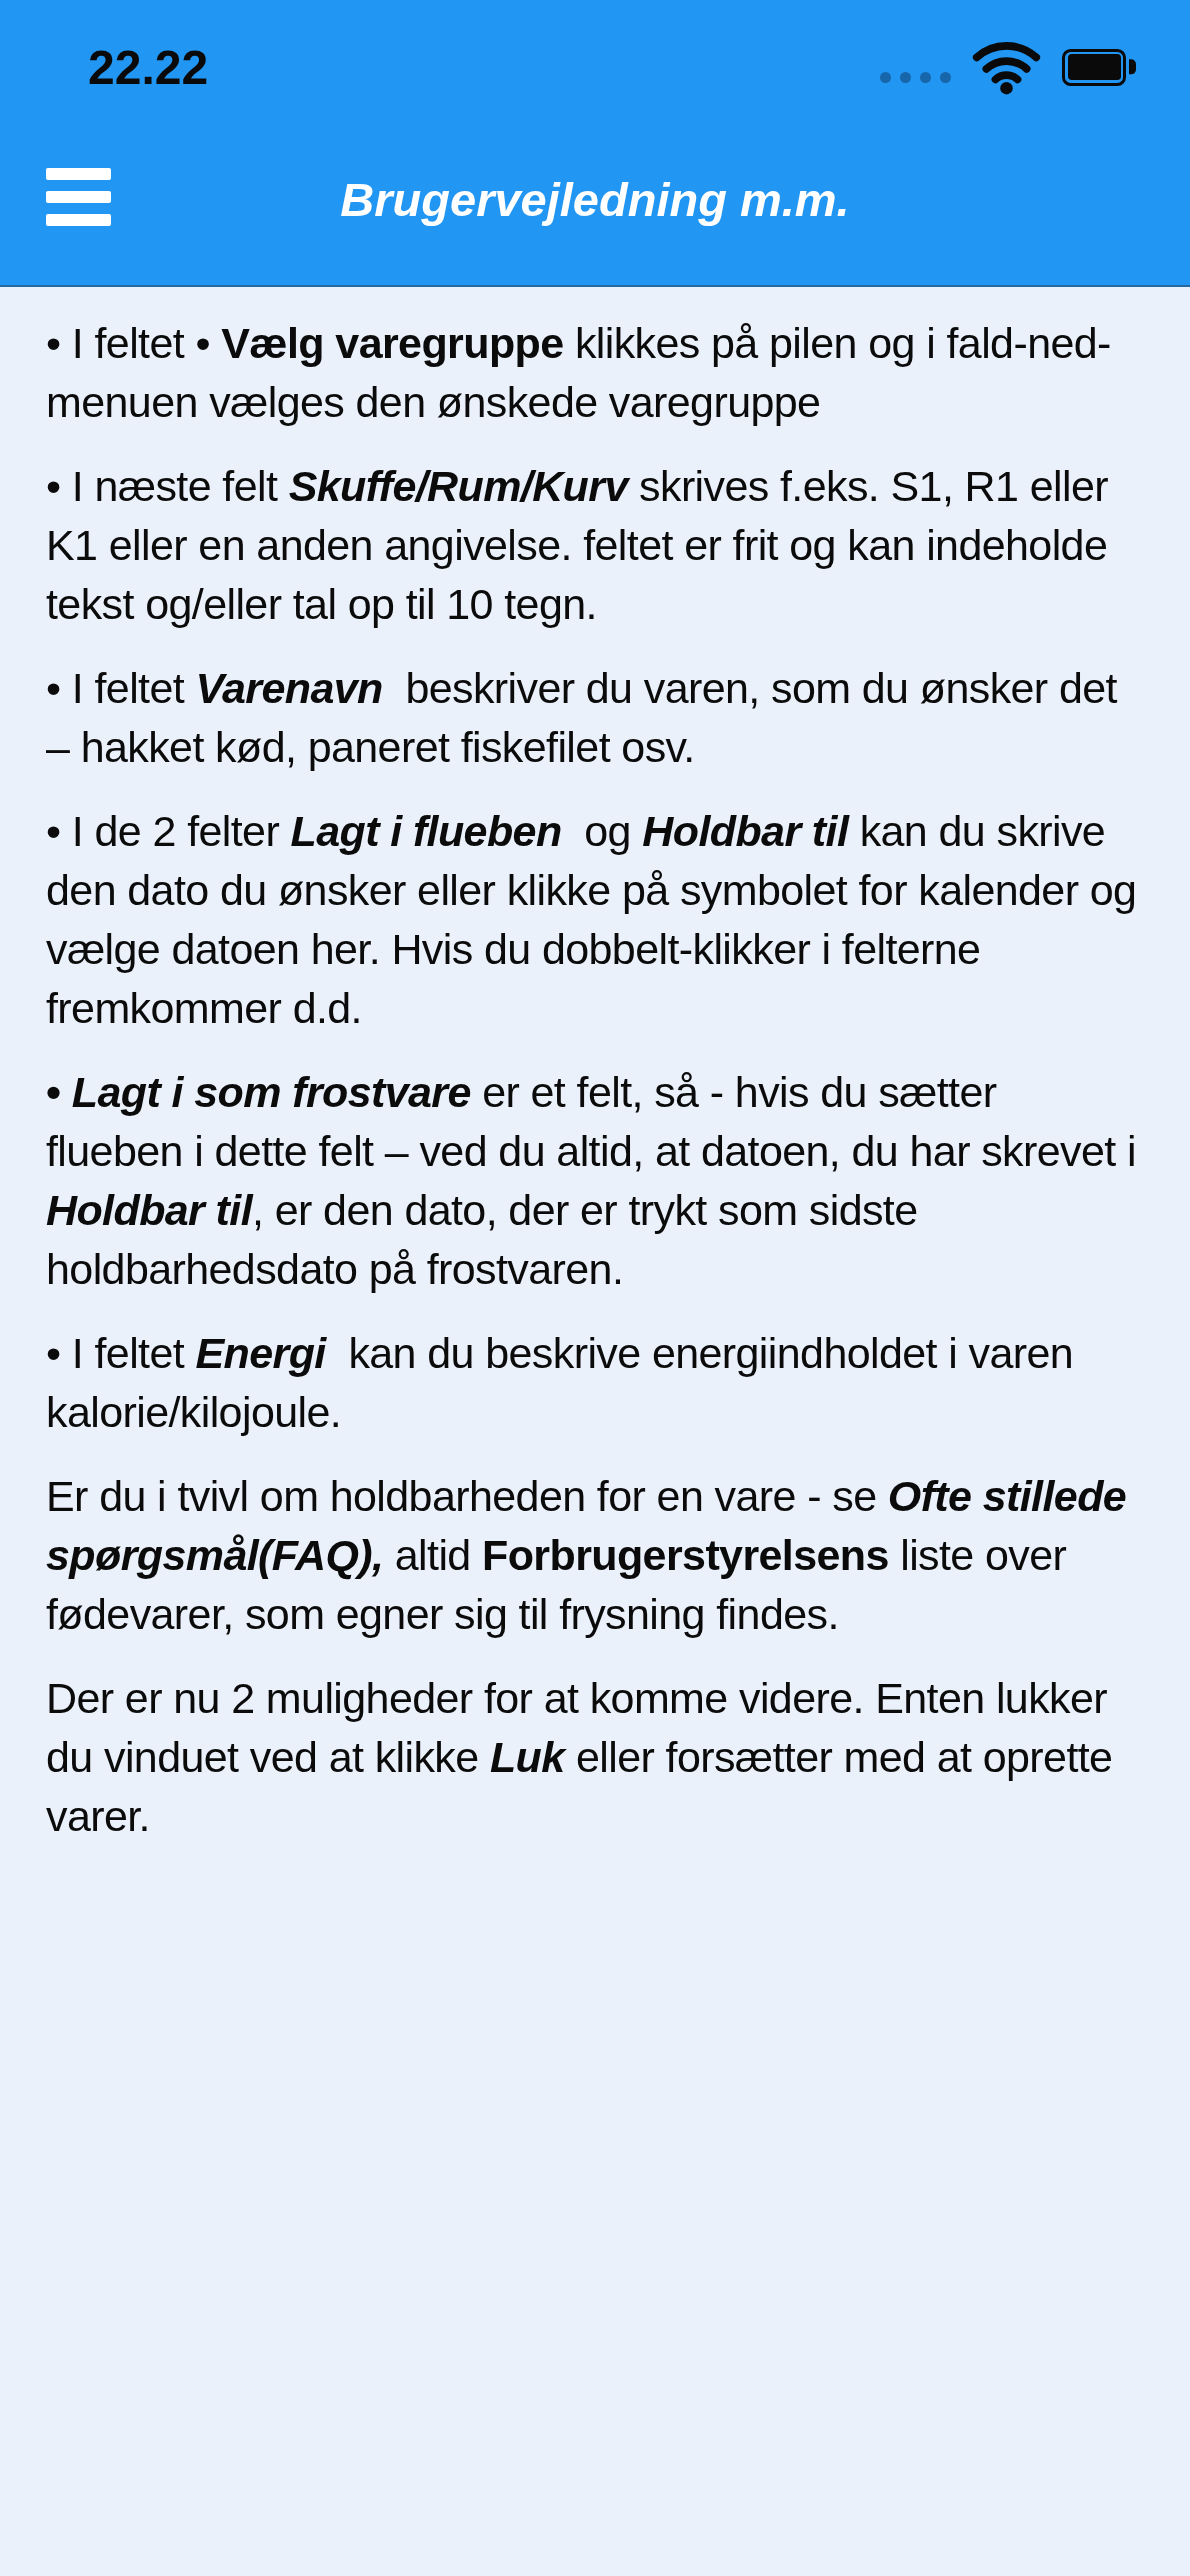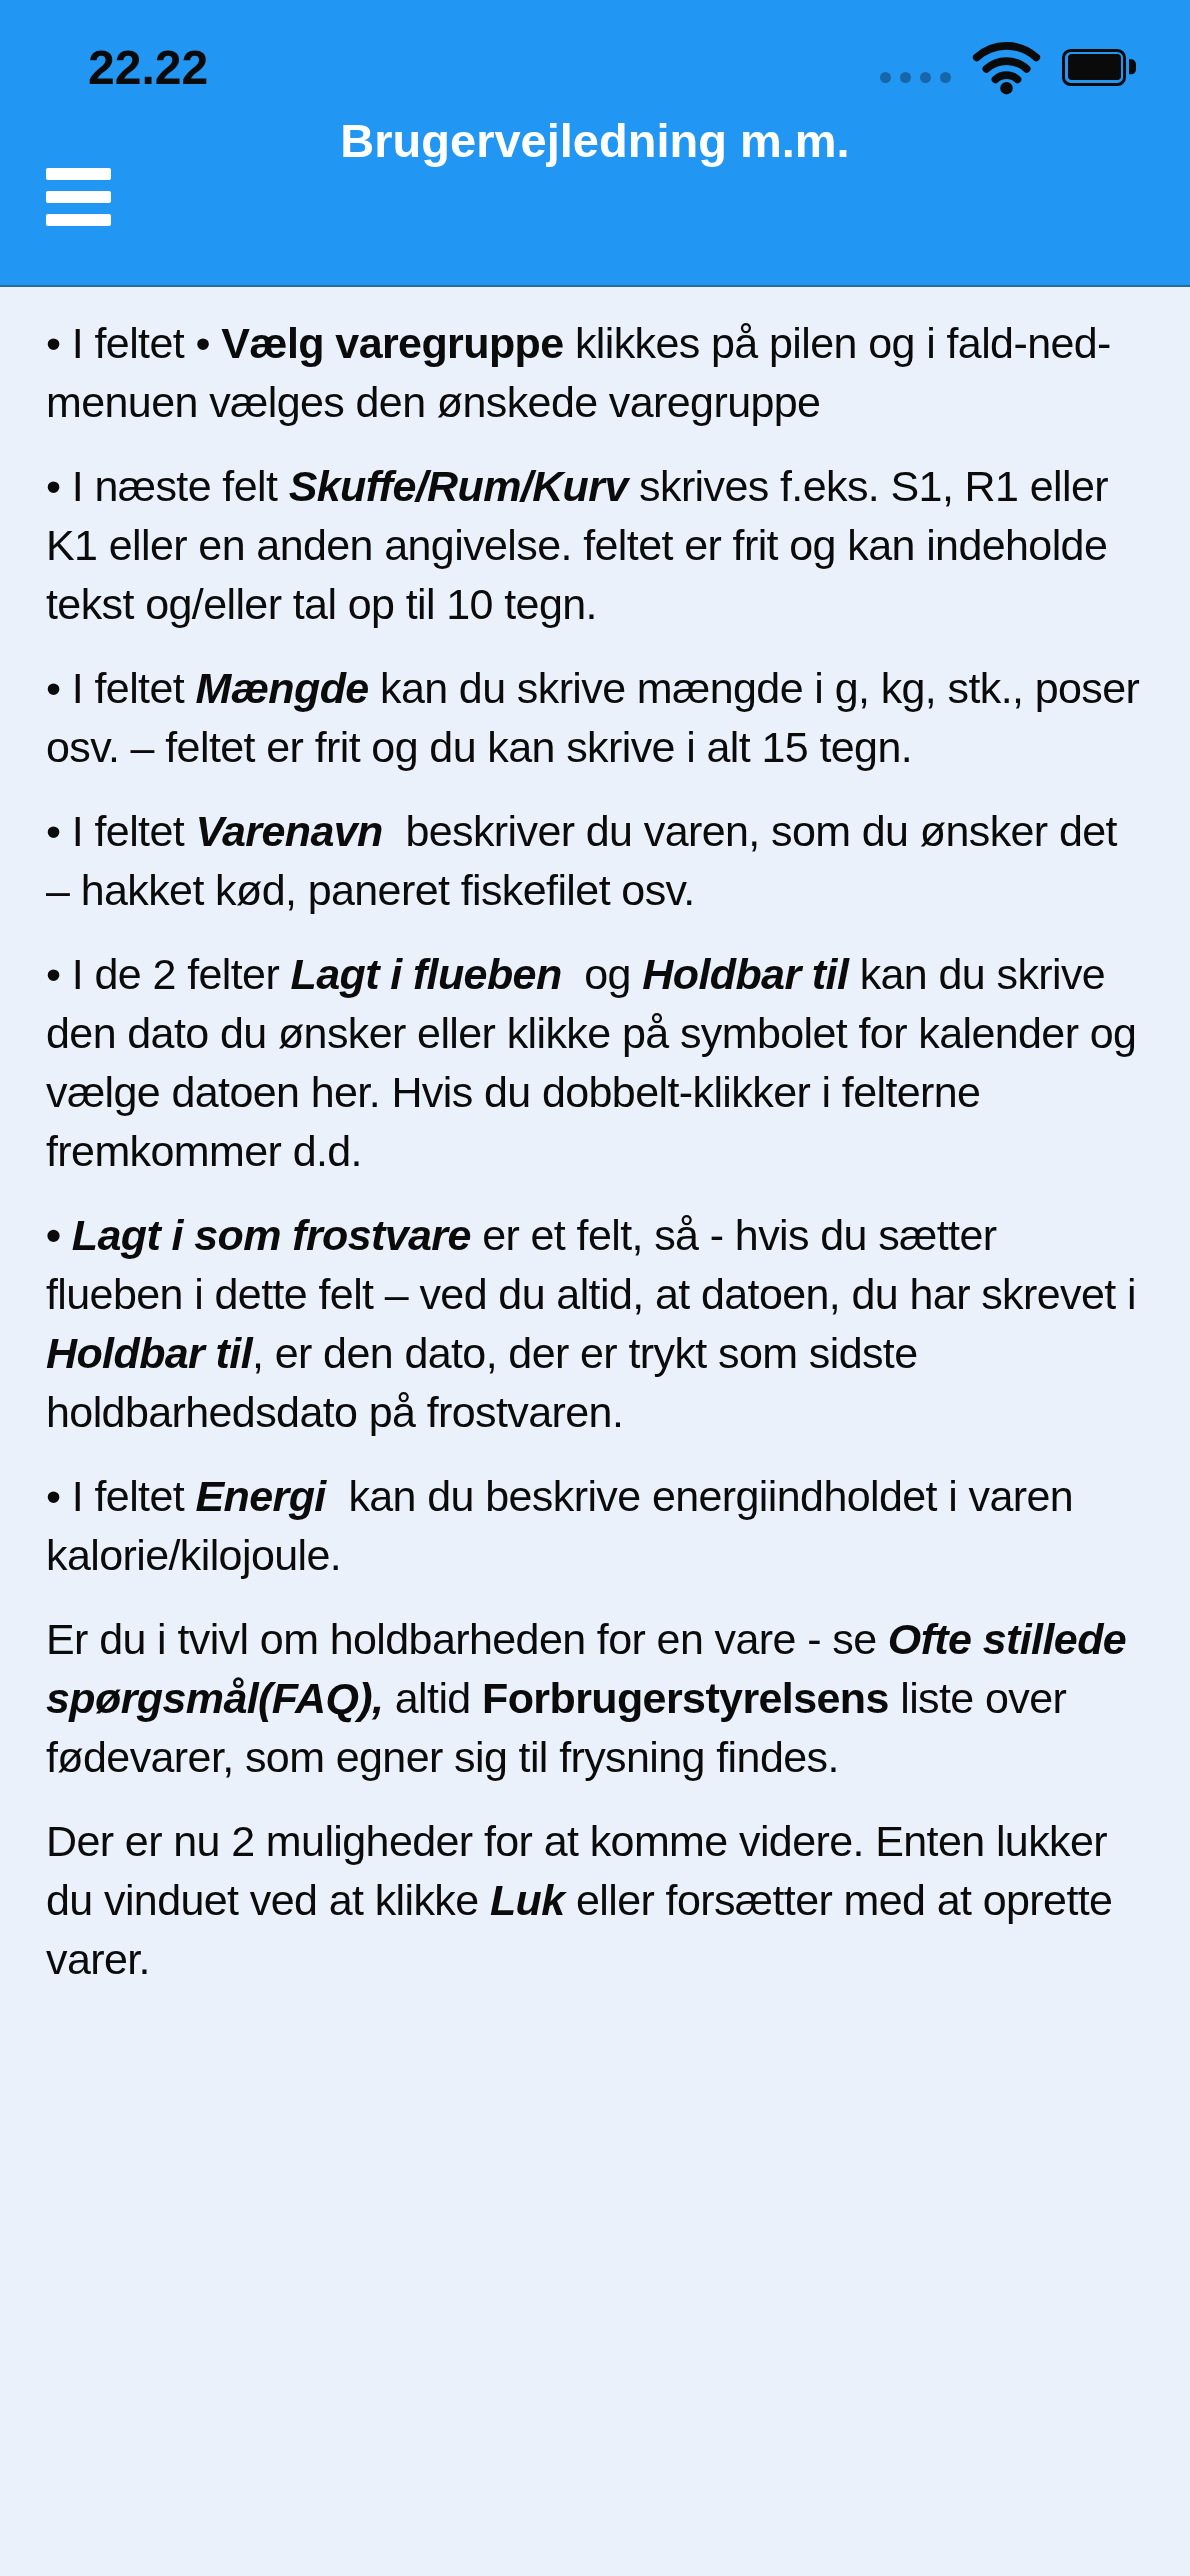--- a/index.html
+++ b/index.html
@@ -39,21 +39,21 @@
   }
   .battery::before{
     content:"";position:absolute;inset:2.9px;background:#0a0a0a;border-radius:3.8px;
   }
   .battery::after{
     content:"";position:absolute;right:-12.5px;top:50%;transform:translateY(-50%);
     width:6.7px;height:15.3px;background:#0a0a0a;border-radius:0 4.8px 4.8px 0;
   }
   .navrow{
     flex:1;position:relative;
-    display:flex;justify-content:center;
+    display:flex;align-items:center;justify-content:center;font-style:italic;
   }
   .menu{
     position:absolute;left:46px;top:50%;transform:translateY(-54%);
     background:none;border:none;padding:0;margin:0;cursor:pointer;
   }
   .hamburger{display:block;width:65px;}
   .hamburger i{display:block;width:65px;height:11.5px;background:#ffffff;border-radius:1.9px;}
   .hamburger i + i{margin-top:11.5px;}
   .title{
     margin:0;color:#ffffff;font-size:47px;font-weight:600;letter-spacing:0;
@@ -111,21 +111,20 @@
       <h1 class="title">Brugervejledning m.m.</h1>
     </div>
   </header>
 
   <main class="content">
 
     <p><span class="rn">• I feltet • </span><span class="rb">Vælg varegruppe</span><span class="rn"> klikkes på pilen og i fald-ned-menuen vælges den ønskede varegruppe</span></p>
 
     <p><span class="rn">• I næste felt </span><span class="rbi">Skuffe/Rum/Kurv</span><span class="rn"> skrives f.eks. S1, R1 eller K1 eller en anden angivelse. feltet er frit og kan indeholde tekst og/eller tal op til 10 tegn.</span></p>
 
-    <p><span class="rn">• I feltet </span><span class="rbi">Mængde</span><span class="rn"> kan du skrive mængde i g, kg, stk., poser osv. – feltet er frit og du kan skrive i alt 15 tegn.</span></p>
 
     <p><span class="rn">• I feltet </span><span class="rbi">Varenavn</span><span class="rn">  beskriver du varen, som du ønsker det – hakket kød, paneret fiskefilet osv.</span></p>
 
     <p><span class="rn">• I de 2 felter </span><span class="rbi">Lagt i flueben</span><span class="rn">  og </span><span class="rbi">Holdbar til</span><span class="rn"> kan du skrive den dato du ønsker eller klikke på symbolet for kalender og vælge datoen her. Hvis du dobbelt-klikker i felterne fremkommer d.d.</span></p>
 
     <p><span class="rb">• </span><span class="rbi">Lagt i som frostvare</span><span class="rn"> er et felt, så - hvis du sætter flueben i dette felt – ved du altid, at datoen, du har skrevet i </span><span class="rbi">Holdbar til</span><span class="rn">, er den dato, der er trykt som sidste holdbarhedsdato på frostvaren.</span></p>
 
     <p><span class="rn">• I feltet </span><span class="rbi">Energi</span><span class="rn">  kan du beskrive energiindholdet i varen kalorie/kilojoule.</span></p>
 
 

